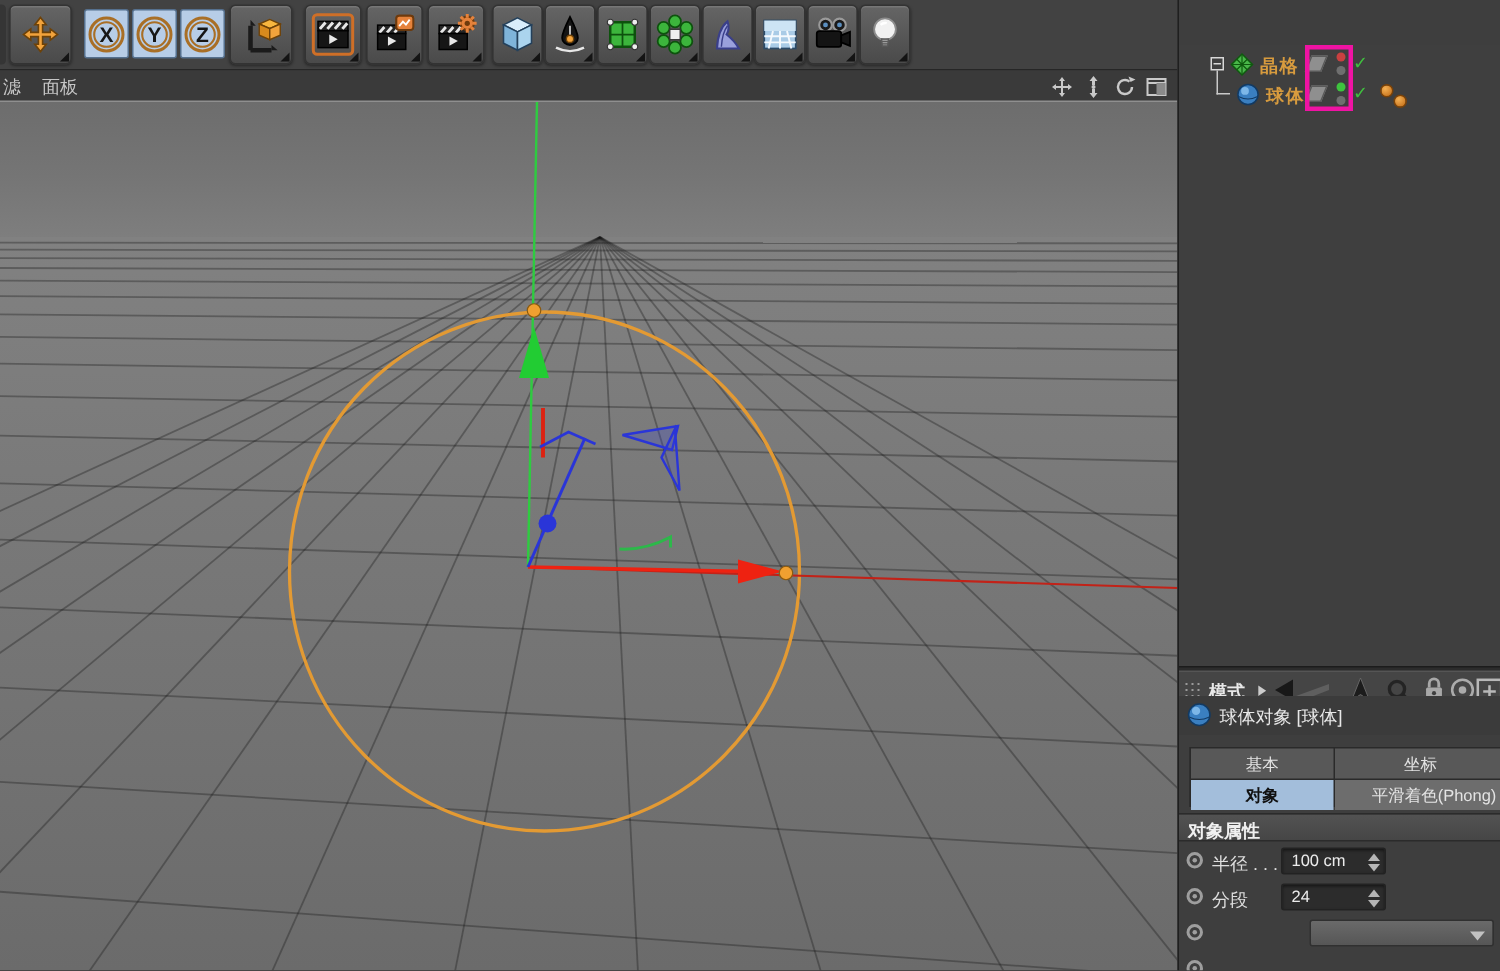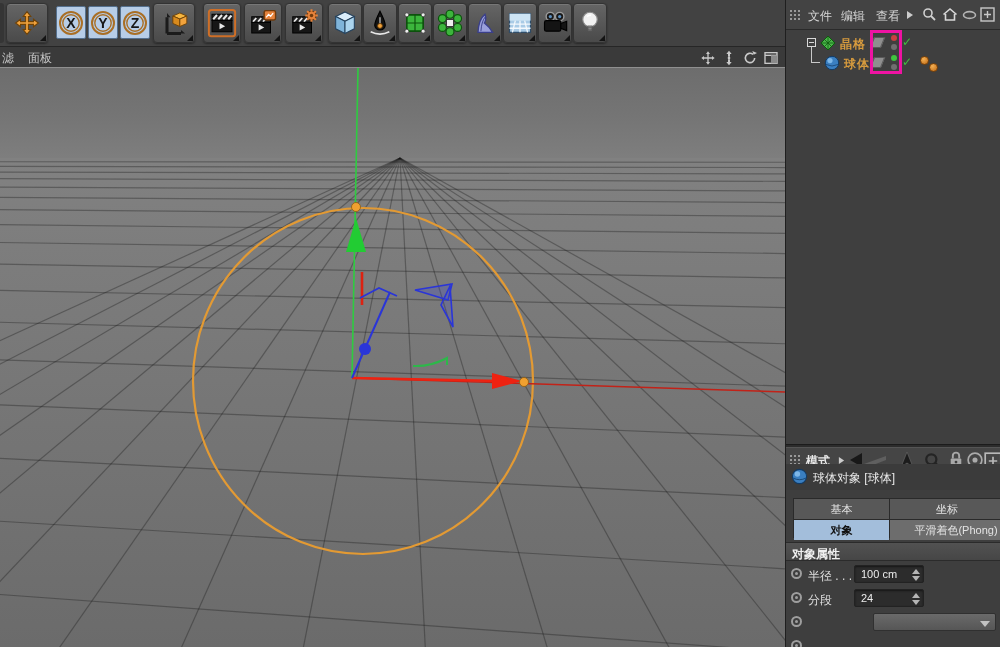--- a/index.html
+++ b/index.html
@@ -342,43 +342,20 @@
         <polygon points="450,218 453,259 441,237" fill="rgba(60,70,220,0.18)" stroke="#2a35d8" stroke-width="1.6"></polygon>
         <path d="M413 298 Q430 299 447 290 L447 297" fill="none" stroke="#2db84a" stroke-width="2"></path>
         <circle cx="356" cy="139" r="4.5" fill="#f0a030" stroke="#8a5a10" stroke-width="0.8"></circle>
         <circle cx="524" cy="314" r="4.5" fill="#f0a030" stroke="#8a5a10" stroke-width="0.8"></circle>
       </g>
     </svg>
   </div>
 
   <div class="rpanel">
 
-    <div class="om-menubar">
-      <span class="grip" style="left:3px;top:9px;"></span>
-      <span class="mi" style="left:22px;">文件</span>
-      <span class="mi" style="left:55px;">编辑</span>
-      <span class="mi" style="left:90px;">查看</span>
-      <svg width="8" height="10" viewBox="0 0 8 10" style="position:absolute;left:120px;top:10px;">
-          <path d="M1 1 L7 5 L1 9 Z" fill="#cccccc"></path>
-        </svg>
-      <svg width="15" height="15" viewBox="0 0 15 15" style="position:absolute;left:136px;top:7px;">
-          <circle cx="6" cy="6" r="4" fill="none" stroke="#d0d0d0" stroke-width="1.6"></circle>
-          <line x1="9" y1="9" x2="13" y2="13" stroke="#d0d0d0" stroke-width="1.8"></line>
-        </svg>
-      <svg width="16" height="15" viewBox="0 0 16 15" style="position:absolute;left:156px;top:7px;">
-          <path d="M1.5 7.5 L8 2 L14.5 7.5 M3.5 7 V13 H12.5 V7" fill="none" stroke="#d8d8d8" stroke-width="1.6"></path>
-        </svg>
-      <svg width="15" height="12" viewBox="0 0 15 12" style="position:absolute;left:176px;top:9px;">
-          <ellipse cx="7.5" cy="6" rx="6" ry="3.4" fill="none" stroke="#b4b4b4" stroke-width="1.6"></ellipse>
-        </svg>
-      <svg width="15" height="15" viewBox="0 0 15 15" style="position:absolute;left:194px;top:7px;">
-          <rect x="1" y="1" width="13" height="13" fill="none" stroke="#c8c8c8" stroke-width="1.4"></rect>
-          <path d="M7.5 4 V11 M4 7.5 H11" stroke="#c8c8c8" stroke-width="1.4"></path>
-        </svg>
-    </div>
 
     <div class="om-tree">
 
       <div class="om-row" style="top:3px;">
         <span class="expandbox" style="left:5px;top:5px;"></span>
         <svg width="16" height="16" viewBox="0 0 16 16" style="position:absolute;left:18px;top:2px;">
           <polygon points="8,1 15,8 8,15 1,8" fill="#49b649" stroke="#0f5a0f" stroke-width="1"></polygon>
           <path d="M8 1 V15 M1 8 H15 M4.5 4.5 L11.5 11.5 M11.5 4.5 L4.5 11.5" stroke="#0f5a0f" stroke-width="0.8"></path>
         </svg>
         <span class="om-label" style="left:38px;">晶格</span>

